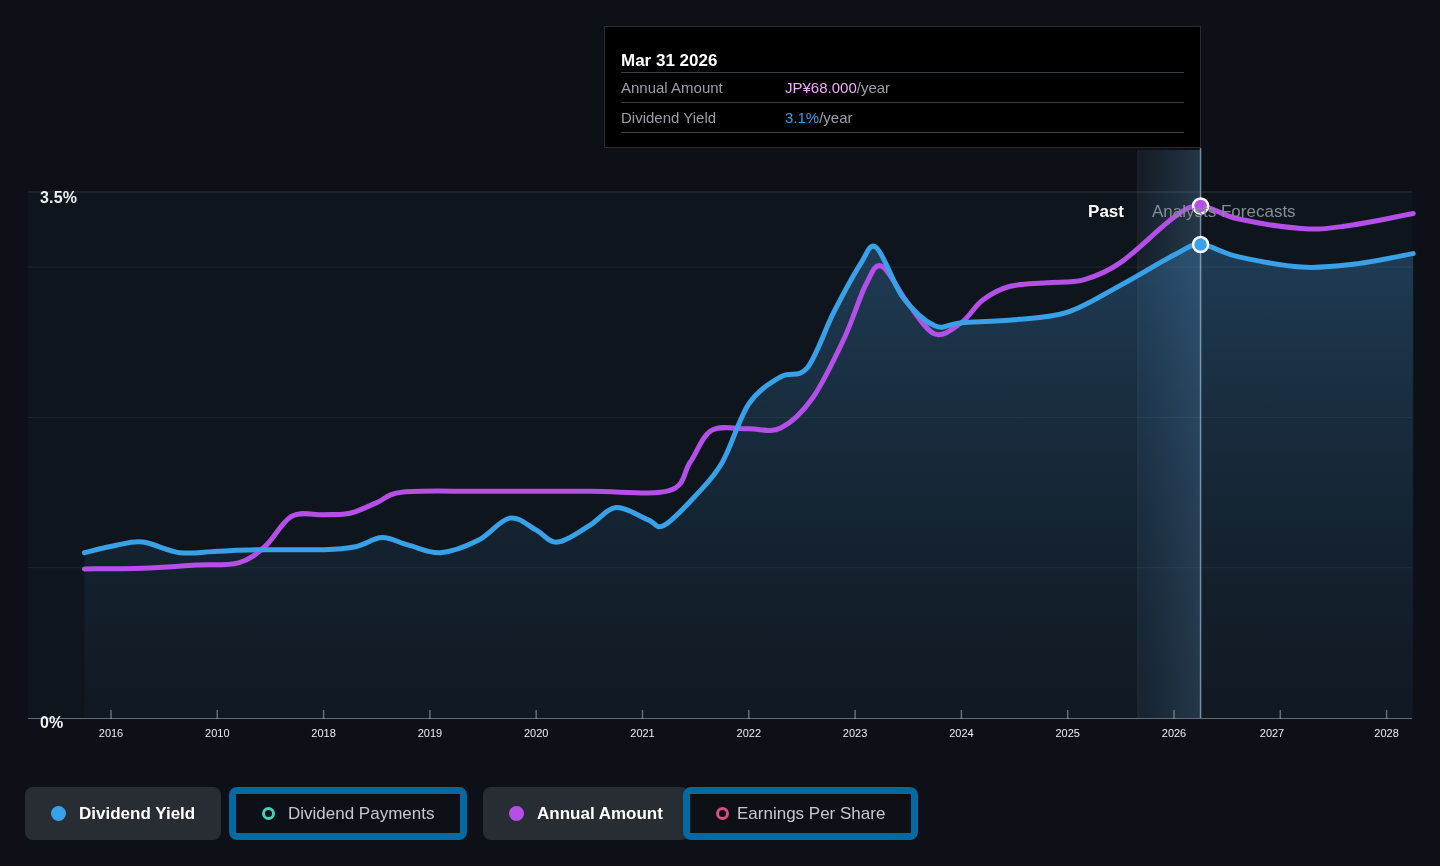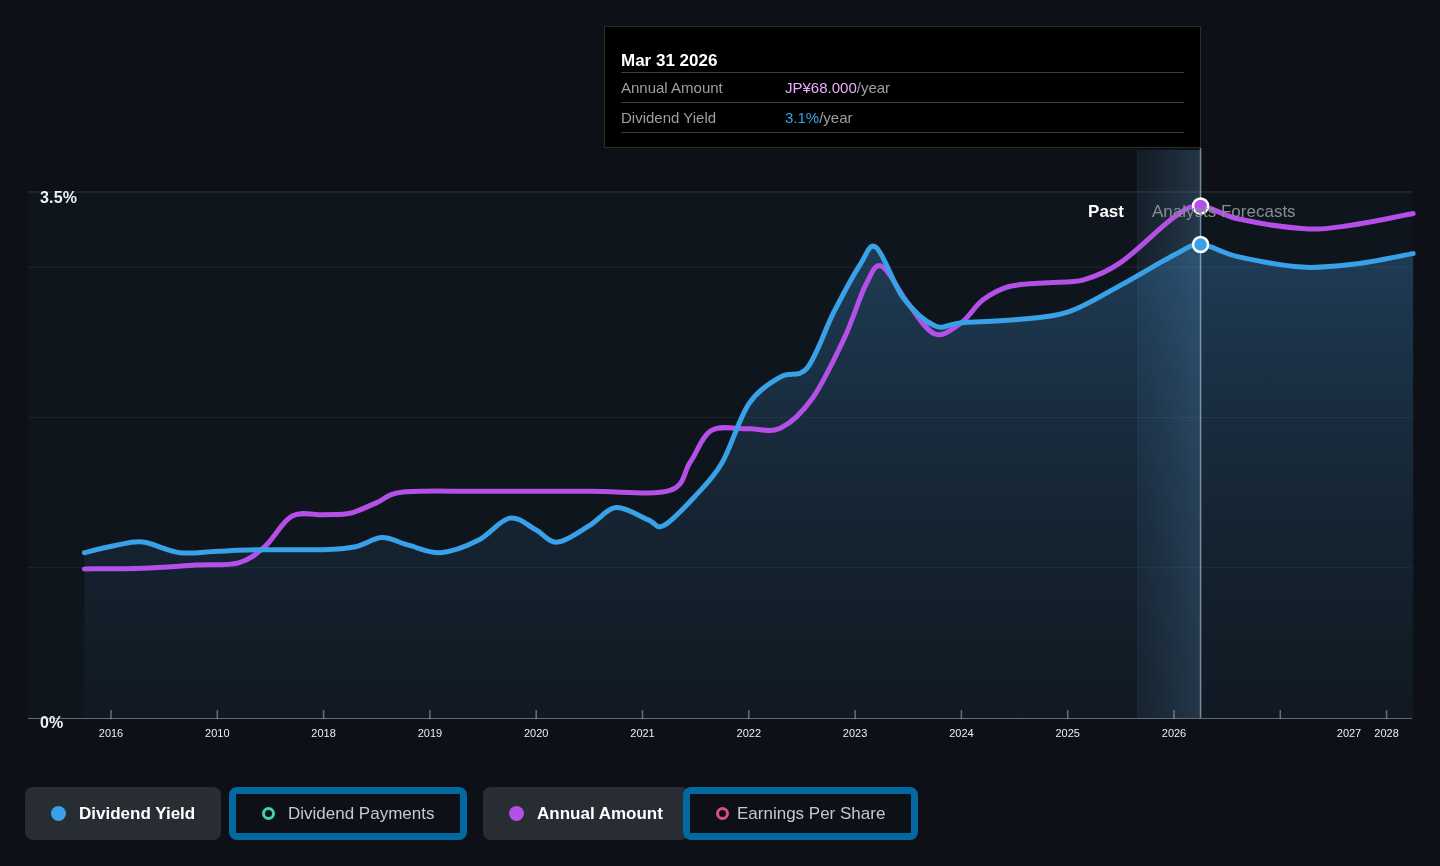--- a/index.html
+++ b/index.html
@@ -94,21 +94,21 @@
       <div class="xlabel" style="left: 217.3px;">2010</div>
       <div class="xlabel" style="left: 323.6px; text-align: right;">2018</div>
       <div class="xlabel" style="left: 429.9px;">2019</div>
       <div class="xlabel" style="left: 536.2px;">2020</div>
       <div class="xlabel" style="left: 642.5px;">2021</div>
       <div class="xlabel" style="left: 748.8px;">2022</div>
       <div class="xlabel" style="left: 855.1px;">2023</div>
       <div class="xlabel" style="left: 961.4px; text-align: right;">2024</div>
       <div class="xlabel" style="left: 1067.7px; text-align: right;">2025</div>
       <div class="xlabel" style="left: 1174px;">2026</div>
-      <div class="xlabel" style="left: 1349px;">2027</div>
+      <div class="xlabel" style="left: 1272px;">2027</div>
       <div class="xlabel" style="left: 1386.6px;">2028</div>
     </div>
 
   <div class="tooltip">
     <div class="tt-title">Mar 31 2026</div>
     <div class="tt-div"></div>
     <div class="tt-row">
       <span class="tt-label">Annual Amount</span>
       <span class="tt-value" style="color: #f0abfc;">JP¥68.000</span>
       <span class="tt-suffix">/year</span>

